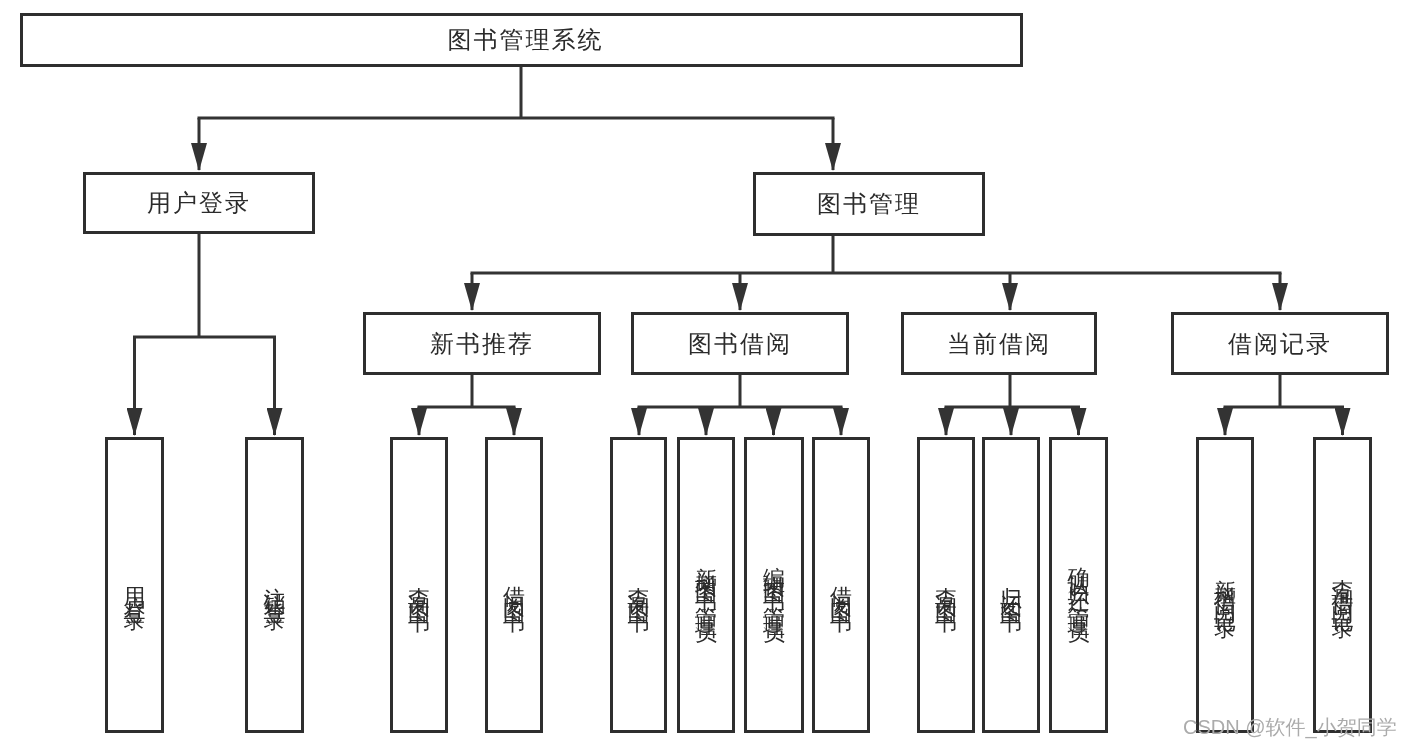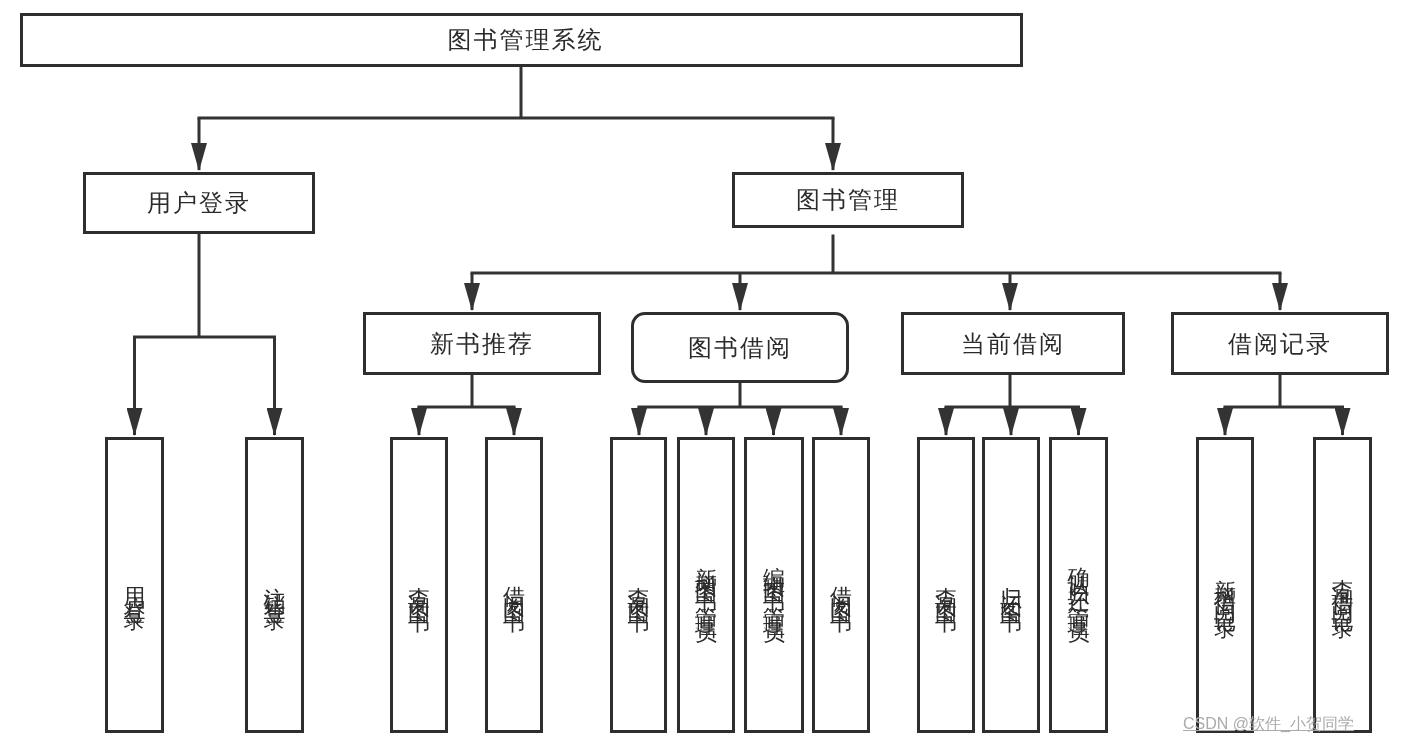--- a/index.html
+++ b/index.html
@@ -56,25 +56,24 @@
     writing-mode: vertical-rl;
     text-orientation: mixed;
     font-size: 22px;
     letter-spacing: 8px;
     line-height: 1;
   }
   .watermark {
     position: absolute;
     left: 1183px;
     top: 714px;
-    font-size: 16px;
+    font-size: 20px;
     color: var(--watermark);
     white-space: nowrap;
     z-index: 5;
-    text-decoration: underline;
   }
 </style>
 </head>
 <body>
 
 <div id="canvas">
 
   <svg id="wires" width="1405" height="747" viewBox="0 0 1405 747">
     <defs>
       <marker id="ah" markerUnits="userSpaceOnUse" viewBox="0 0 28 16" markerWidth="28" markerHeight="16" refX="27" refY="8" orient="auto">
@@ -116,25 +115,25 @@
       <line class="connector" x1="1078.5" y1="407" x2="1078.5" y2="435" marker-end="url(#ah)"></line>
 
       <line class="connector" x1="1225" y1="407" x2="1225" y2="435" marker-end="url(#ah)"></line>
       <line class="connector" x1="1342.5" y1="407" x2="1342.5" y2="435" marker-end="url(#ah)"></line>
     </g>
   </svg>
 
   <div class="hbox" style="left:20px; top:13px; width:1003px; height:54px;padding-left:8px;">图书管理系统</div>
 
   <div class="hbox" style="left:83px; top:172px; width:232px; height:62px;">用户登录</div>
-  <div class="hbox" style="left:732px; top:172px; width:232px; height:56px;">图书管理</div>
+  <div class="hbox" style="left:753px; top:172px; width:232px; height:64px;">图书管理</div>
 
   <div class="hbox" style="left:363px; top:312px; width:238px; height:63px;">新书推荐</div>
-  <div class="hbox" style="left:631px; top:312px; width:218px; height:71px;border-radius:14px;">图书借阅</div>
-  <div class="hbox" style="left:901px; top:312px; width:224px; height:63px;">当前借阅</div>
+  <div class="hbox" style="left:631px; top:312px; width:218px; height:63px;">图书借阅</div>
+  <div class="hbox" style="left:901px; top:312px; width:196px; height:63px;">当前借阅</div>
   <div class="hbox" style="left:1171px; top:312px; width:218px; height:63px;">借阅记录</div>
 
   <div class="vbox" style="left:105px; width:59px;">
     <span>用户登录</span>
   </div>
   <div class="vbox" style="left:245px; width:59px;">
     <span>注销登录</span>
   </div>
 
   <div class="vbox" style="left:390px; width:58px;">

